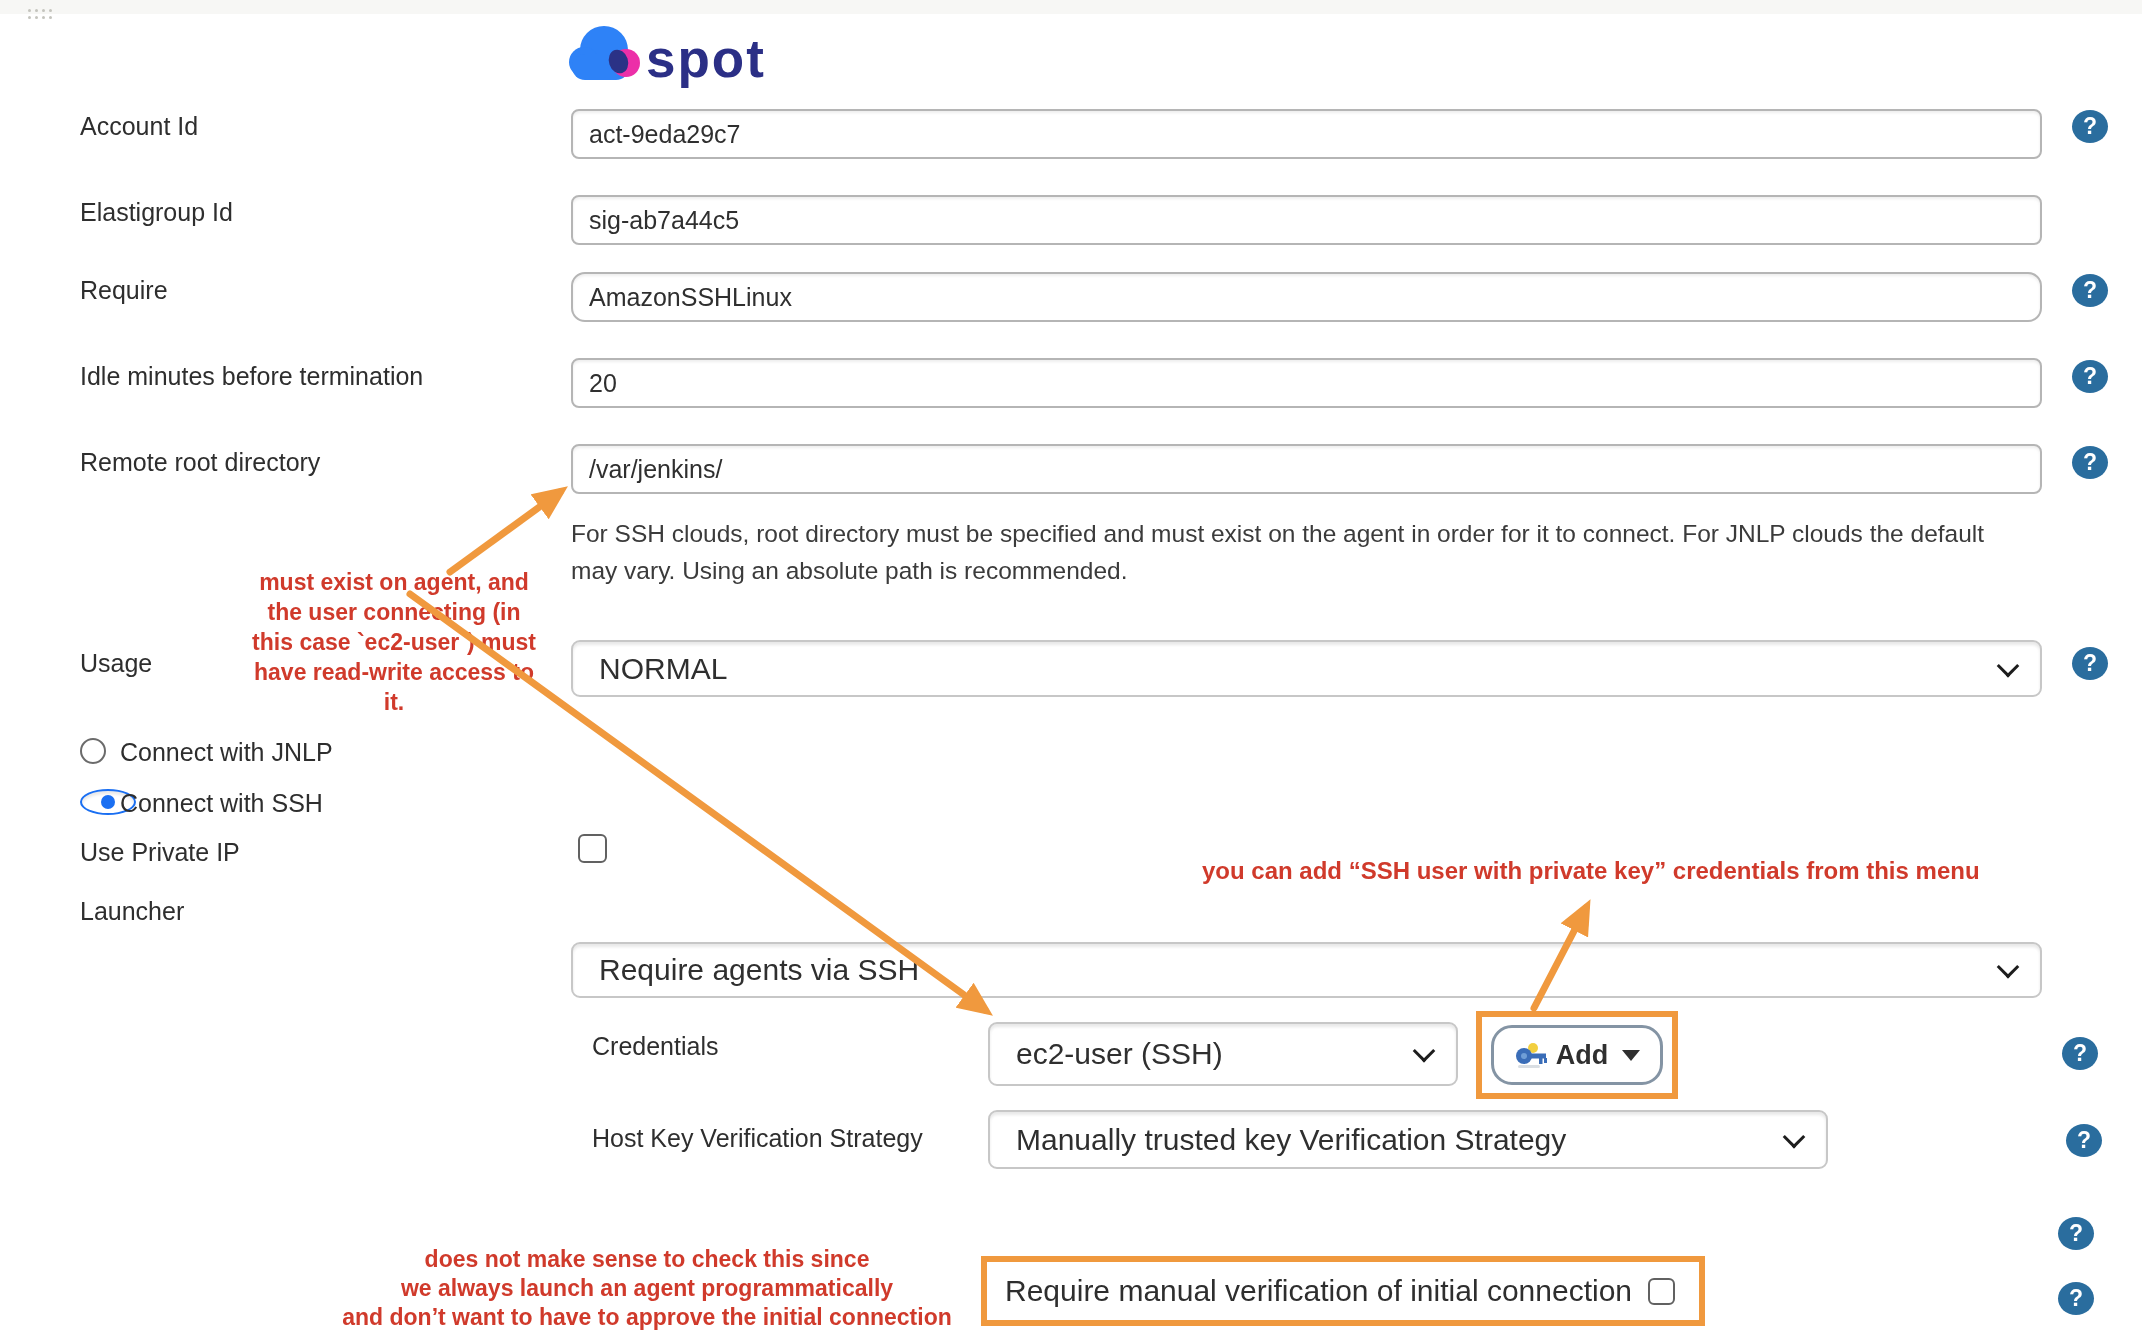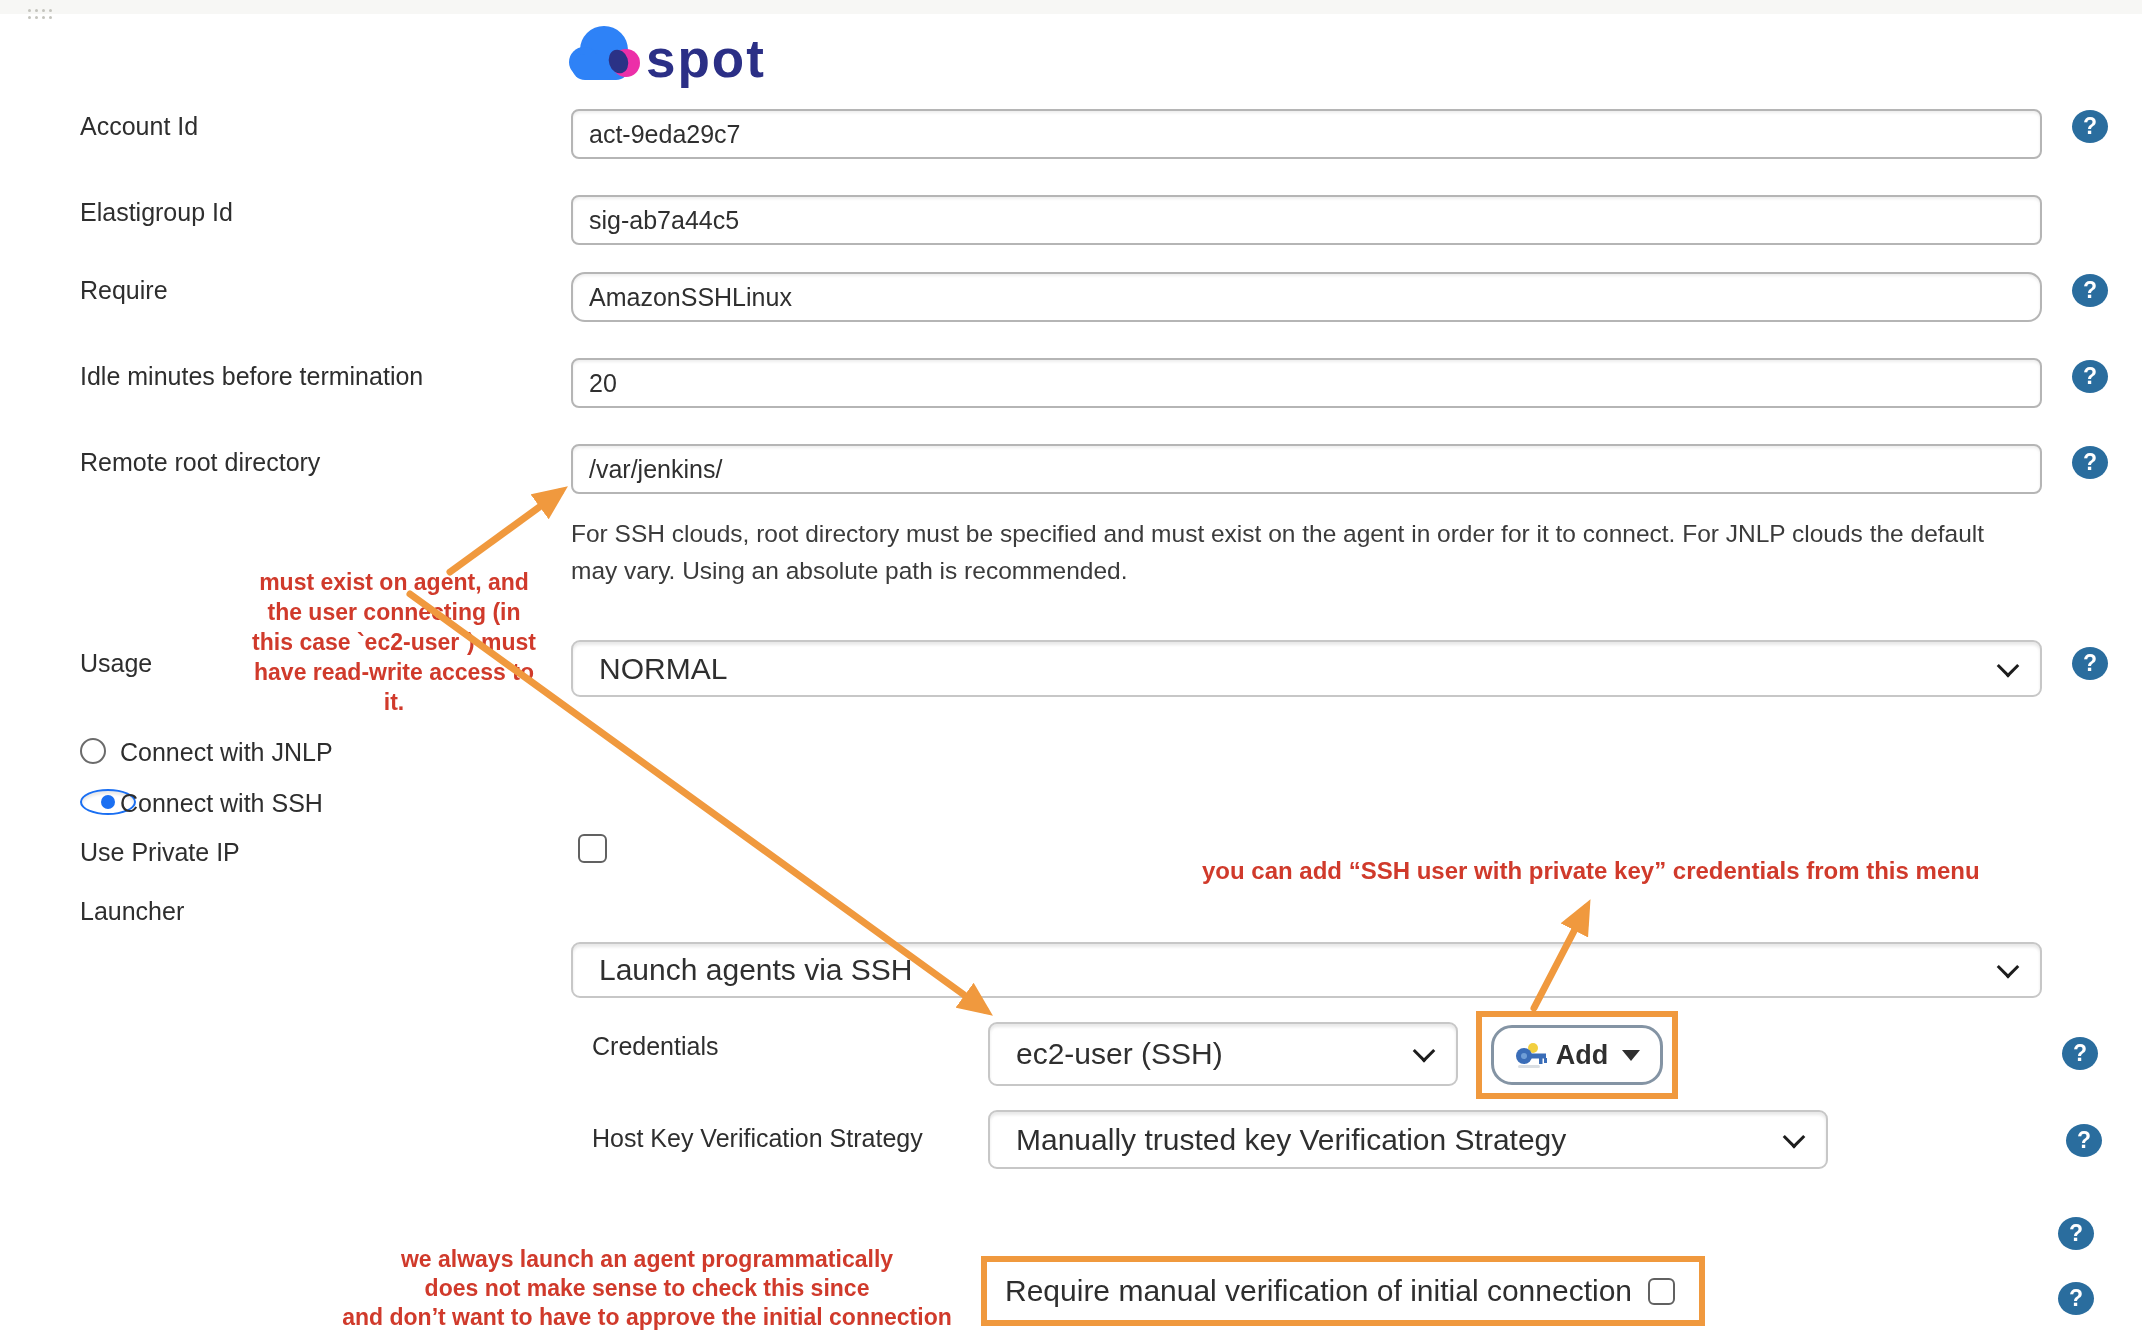--- a/index.html
+++ b/index.html
@@ -102,21 +102,21 @@
 
   <div class="radio" style="left:80px;top:738px"></div>
   <div class="lbl" style="left:120px;top:738px">Connect with JNLP</div>
   <div class="radio sel" style="left:80px;top:789px"></div>
   <div class="lbl" style="left:120px;top:789px">Connect with SSH</div>
 
   <div class="lbl" style="left:80px;top:838px">Use Private IP</div>
   <div class="checkbox cb-abs" style="left:578px;top:834px"></div>
 
   <div class="sel" style="left:571px;top:942px;width:1471px;height:56px">
-    <span>Launch agents via SSH</span>
+    <span>Require agents via SSH</span>
     <span class="chev"></span>
   </div>
 
   <div class="lbl" style="left:592px;top:1032px">Credentials</div>
   <div class="sel" style="left:988px;top:1022px;width:470px;height:64px">
     <span>ec2-user (SSH)</span>
     <span class="chev"></span>
   </div>
   <div class="obox add-box">
     <div class="add-btn">
@@ -147,22 +147,22 @@
 
   <div class="red" style="left:244px;top:567px;width:300px;font-size:23px;line-height:30px">
     <span>must exist on agent, and</span>
     <span>the user connecting (in</span>
     <span>this case `ec2-user`) must</span>
     <span>have read-write access to</span>
     <span>it.</span>
   </div>
   <div class="red" style="left:1202px;top:857px;font-size:24px;white-space:nowrap">you can add “SSH user with private key” credentials from this menu</div>
   <div class="red" style="left:327px;top:1245px;width:640px;font-size:23px;line-height:29px">
+    <span>does not make sense to check this since</span>
     <span>we always launch an agent programmatically</span>
-    <span>does not make sense to check this since</span>
     <span>and don’t want to have to approve the initial connection</span>
   </div>
 
   <div class="help" style="left:2072px;top:110px">?</div>
   <div class="help" style="left:2072px;top:274px">?</div>
   <div class="help" style="left:2072px;top:360px">?</div>
   <div class="help" style="left:2072px;top:446px">?</div>
   <div class="help" style="left:2072px;top:647px">?</div>
   <div class="help" style="left:2062px;top:1037px">?</div>
   <div class="help" style="left:2066px;top:1124px">?</div>

